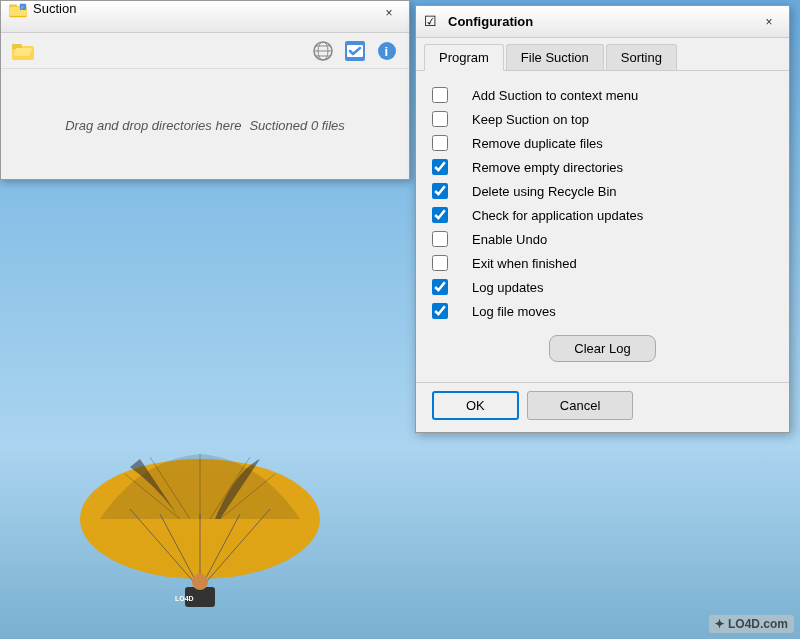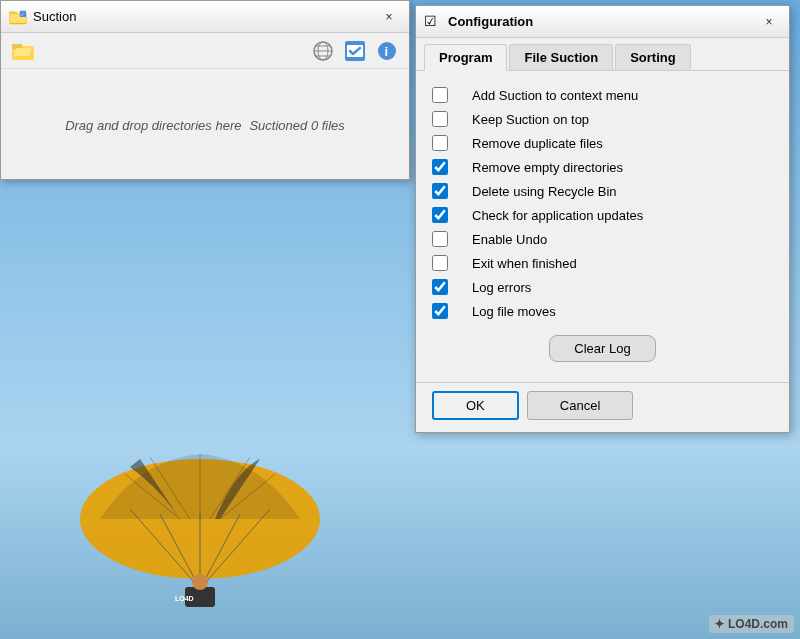--- a/index.html
+++ b/index.html
@@ -41,21 +41,21 @@
       border: 1px solid #999;
       box-shadow: 2px 2px 8px rgba(0,0,0,0.3);
       z-index: 10;
     }
 
     .suction-titlebar {
       background: linear-gradient(180deg, #ffffff 0%, #e8e8e8 100%);
       border-bottom: 1px solid #ccc;
       height: 32px;
       display: flex;
-      align-items: center;
+      align-items: flex-start;
       padding: 0 8px;
       user-select: none;
     }
 
     .suction-title-icon {
       width: 18px;
       height: 18px;
       margin-right: 6px;
       display: inline-flex;
       align-items: center;
@@ -185,21 +185,20 @@
     .tab {
       padding: 5px 14px;
       border: 1px solid #ccc;
       border-bottom: none;
       background: #e0e0e0;
       cursor: pointer;
       font-size: 13px;
       margin-right: 2px;
       border-radius: 3px 3px 0 0;
       color: #000;
-      font-weight: bold;
     }
 
     .tab.active {
       background: #f0f0f0;
       border-color: #ccc;
       border-bottom: 1px solid #f0f0f0;
       margin-bottom: -1px;
       z-index: 1;
     }
 
@@ -431,21 +430,21 @@
     <div class="checkbox-row">
       <input type="checkbox" id="undo" style="">
       <label class="checkbox-label" for="undo">Enable Undo</label>
     </div>
     <div class="checkbox-row">
       <input type="checkbox" id="exit-finished" style="">
       <label class="checkbox-label" for="exit-finished">Exit when finished</label>
     </div>
     <div class="checkbox-row">
       <input type="checkbox" id="log-errors" checked="" style="">
-      <label class="checkbox-label" for="log-errors">Log errors</label>
+      <label class="checkbox-label" for="log-errors">Log updates</label>
     </div>
     <div class="checkbox-row">
       <input type="checkbox" id="log-moves" checked="" style="">
       <label class="checkbox-label" for="log-moves">Log file moves</label>
     </div>
 
     <div class="clear-log-area">
       <button class="clear-log-btn">Clear Log</button>
     </div>
   </div>

